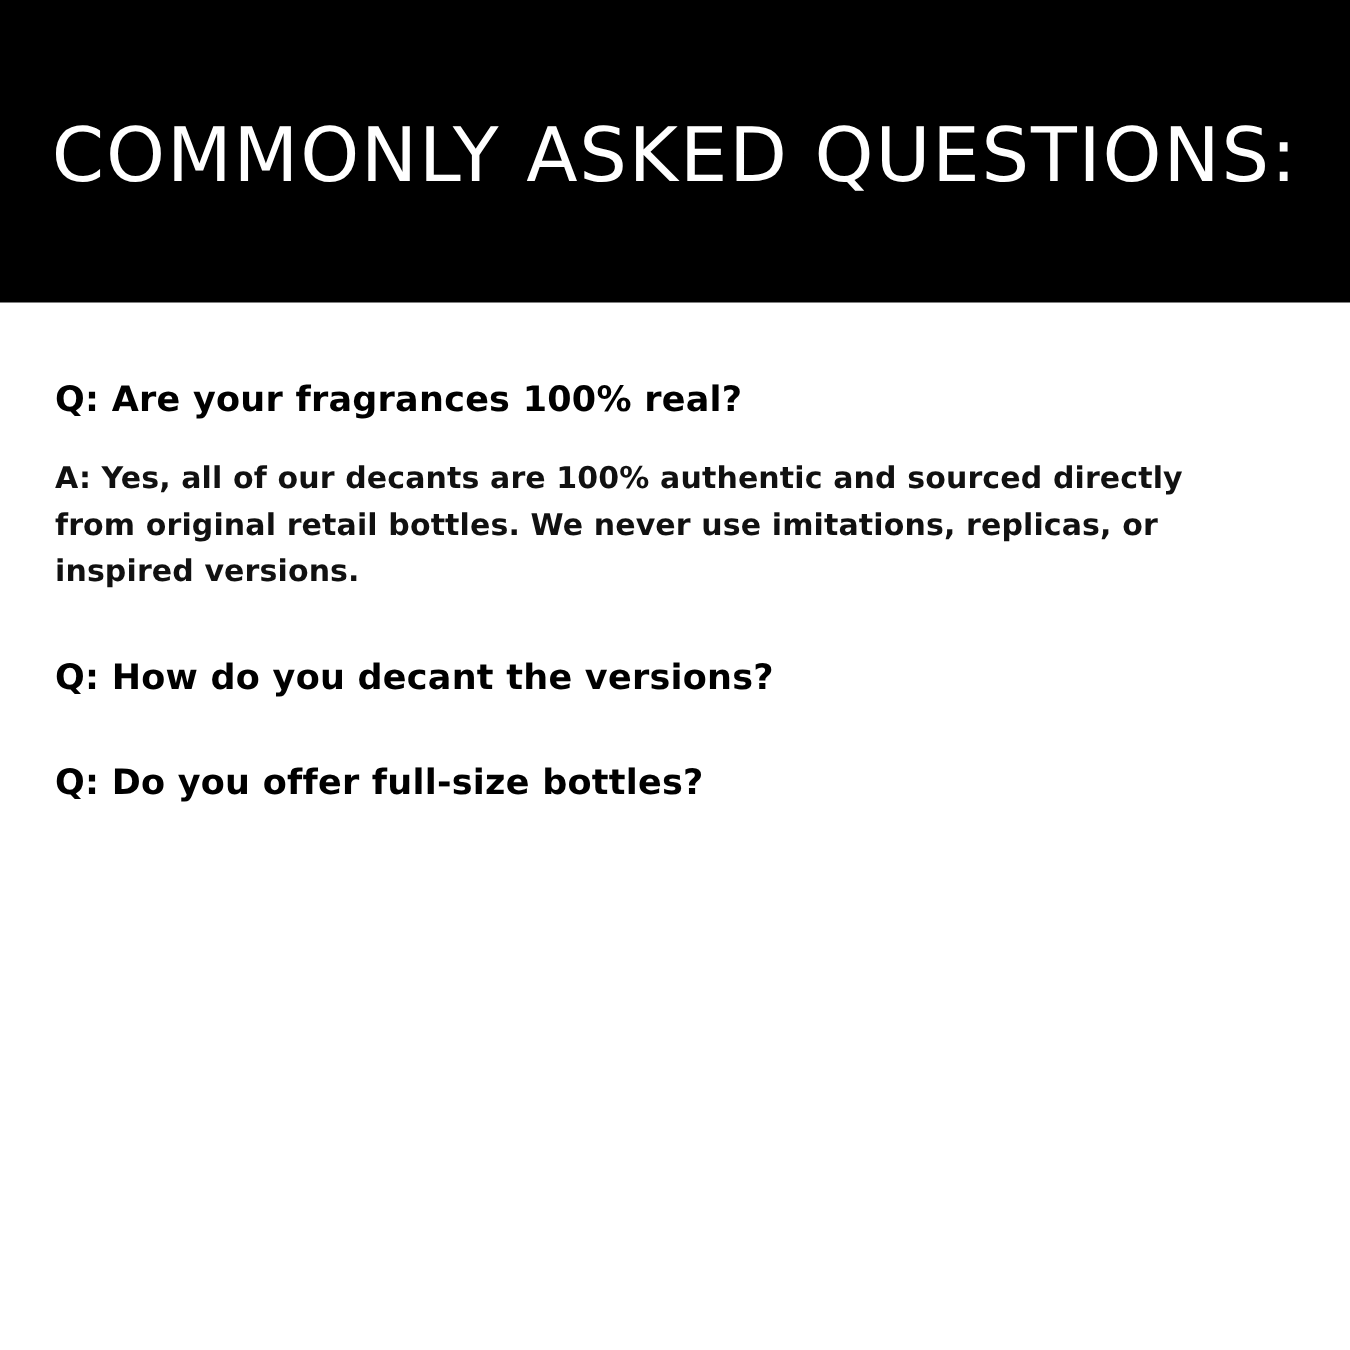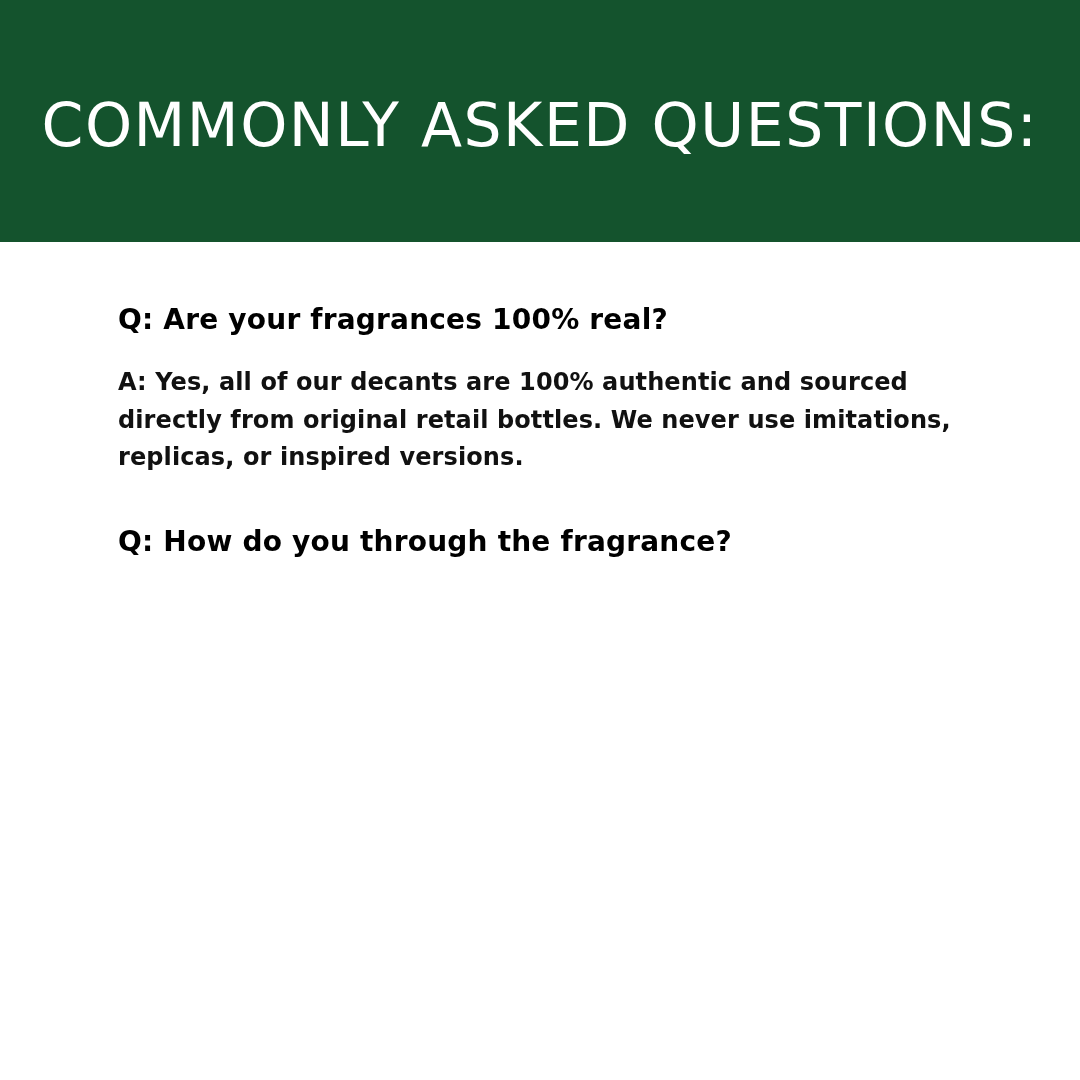--- a/index.html
+++ b/index.html
@@ -17,41 +17,40 @@
     position: relative;
     width: 1080px;
     height: 1080px;
     background: #ffffff;
     display: flex;
     flex-direction: column;
   }
   .header-band {
     width: 100%;
     height: 242px;
-    background: #14532d;
+    background: #000000;
     display: flex;
     align-items: center;
     justify-content: center;
     box-sizing: border-box;
     padding-top: 8px;
   }
   .header-title {
     color: #ffffff;
     font-family: "DejaVu Sans", sans-serif;
     font-size: 60px;
     font-weight: 400;
     letter-spacing: 1.5px;
     line-height: 1.05;
     white-space: nowrap;
     text-align: center;
   }
   .content {
-    padding: 60px 74px 0 108px;
+    padding: 60px 74px 0 44px;
     box-sizing: border-box;
-    margin-left: 10px;
   }
   .faq-item {
     margin-bottom: 48px;
   }
   .faq-item:last-child {
     margin-bottom: 0;
   }
   .question {
     color: #000000;
     font-family: "DejaVu Sans", sans-serif;
@@ -85,20 +84,21 @@
   </div>
 
   <div class="content">
 
     <div class="faq-item">
       <p class="question">Q: Are your fragrances 100% real?</p>
       <p class="answer"><span>A: Yes, all of our decants are 100% authentic and sourced directly from original retail bottles. We never use imitations, replicas, or inspired versions.</span><em></em><span></span></p>
     </div>
 
     <div class="faq-item">
-      <p class="question">Q: How do you through the fragrance?</p>
+      <p class="question">Q: How do you decant the versions?</p>
     </div>
 
     <div class="faq-item">
+      <p class="question">Q: Do you offer full-size bottles?</p>
     </div>
 
   </div>
 </div>
 
 </body></html>

